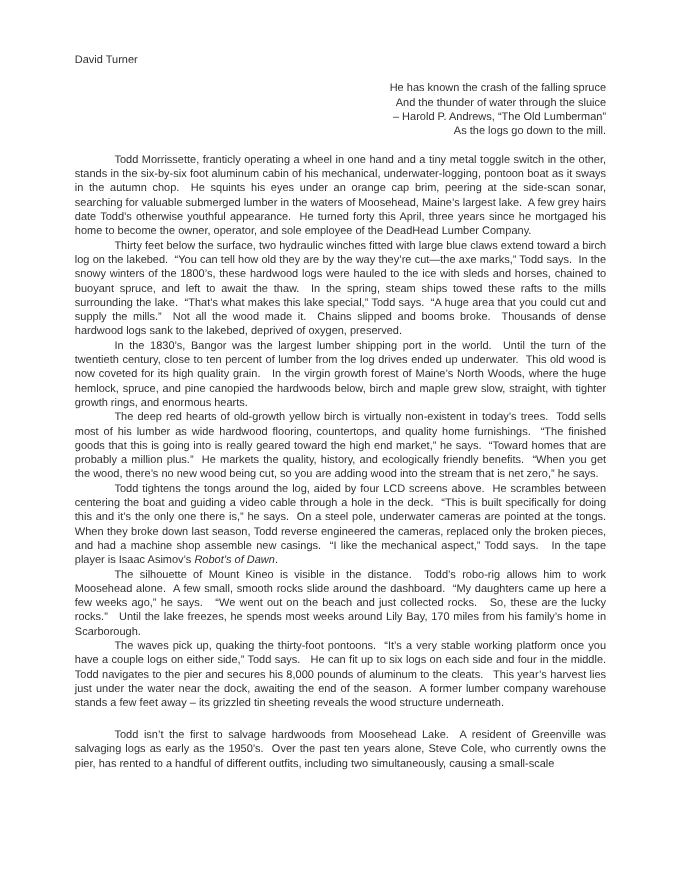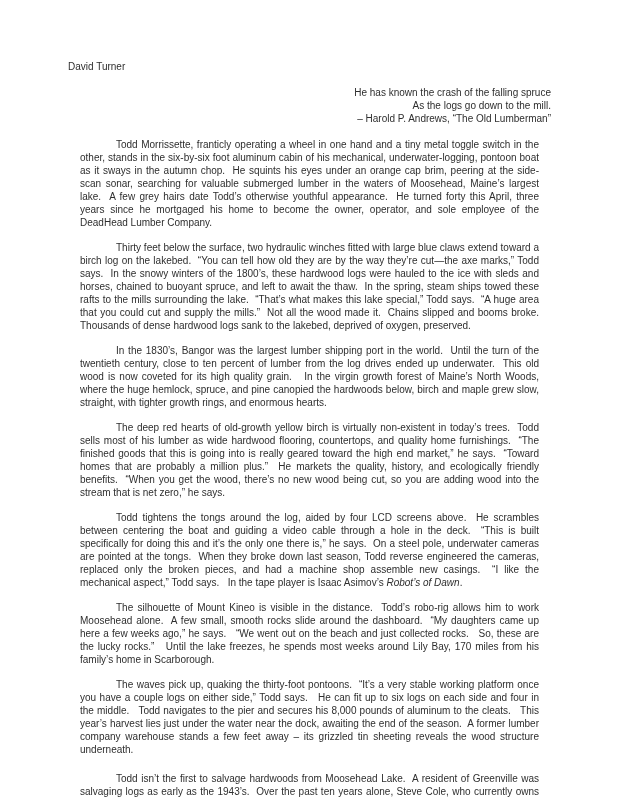--- a/index.html
+++ b/index.html
@@ -6,40 +6,40 @@
     margin: 0;
     padding: 0;
     background: #ffffff;
   }
   .page {
     position: relative;
     width: 619px;
     height: 800px;
     box-sizing: border-box;
     background: #ffffff;
-    padding: 60px 68px 0 68px;
+    padding: 48px 68px 0 68px;
     font-family: "Liberation Sans", "DejaVu Sans", sans-serif;
     font-size: 10px;
     line-height: 13px;
     color: #2e2e2e;
     overflow: hidden;
   }
   .header-block div,
   .epigraph div {
     white-space: pre-wrap;
   }
   .epigraph {
     margin-top: 13px;
     text-align: right;
   }
   .body-text {
     margin-top: 13px;
   }
   .body-text p {
-    margin: 12px;
+    margin: 0;
     text-align: justify;
     text-indent: 36px;
     white-space: pre-wrap;
   }
   .body-text p.extra-gap {
     margin-top: 16px;
   }
   .italic {
     font-style: italic;
   }
@@ -48,28 +48,29 @@
 <body>
 
 <div class="page">
 
   <div class="header-block">
     <div>David Turner</div>
   </div>
 
   <div class="epigraph">
     <div>He has known the crash of the falling spruce</div>
+    <div>And the thunder of water through the sluice</div>
+    <div>– Harold P. Andrews, “The Old Lumberman”</div>
     <div>As the logs go down to the mill.</div>
-    <div>– Harold P. Andrews, “The Old Lumberman”</div>
   </div>
 
   <div class="body-text">
     <p>Todd Morrissette, franticly operating a wheel in one hand and a tiny metal toggle switch in the other, stands in the six-by-six foot aluminum cabin of his mechanical, underwater-logging, pontoon boat as it sways in the autumn chop.  He squints his eyes under an orange cap brim, peering at the side-scan sonar, searching for valuable submerged lumber in the waters of Moosehead, Maine’s largest lake.  A few grey hairs date Todd’s otherwise youthful appearance.  He turned forty this April, three years since he mortgaged his home to become the owner, operator, and sole employee of the DeadHead Lumber Company.</p>
     <p>Thirty feet below the surface, two hydraulic winches fitted with large blue claws extend toward a birch log on the lakebed.  “You can tell how old they are by the way they’re cut—the axe marks,” Todd says.  In the snowy winters of the 1800’s, these hardwood logs were hauled to the ice with sleds and horses, chained to buoyant spruce, and left to await the thaw.  In the spring, steam ships towed these rafts to the mills surrounding the lake.  “That’s what makes this lake special,” Todd says.  “A huge area that you could cut and supply the mills.”  Not all the wood made it.  Chains slipped and booms broke.  Thousands of dense hardwood logs sank to the lakebed, deprived of oxygen, preserved.</p>
     <p>In the 1830’s, Bangor was the largest lumber shipping port in the world.  Until the turn of the twentieth century, close to ten percent of lumber from the log drives ended up underwater.  This old wood is now coveted for its high quality grain.   In the virgin growth forest of Maine’s North Woods, where the huge hemlock, spruce, and pine canopied the hardwoods below, birch and maple grew slow, straight, with tighter growth rings, and enormous hearts.</p>
     <p>The deep red hearts of old-growth yellow birch is virtually non-existent in today’s trees.  Todd sells most of his lumber as wide hardwood flooring, countertops, and quality home furnishings.  “The finished goods that this is going into is really geared toward the high end market,” he says.  “Toward homes that are probably a million plus.”  He markets the quality, history, and ecologically friendly benefits.  “When you get the wood, there’s no new wood being cut, so you are adding wood into the stream that is net zero,” he says.</p>
     <p><span>Todd tightens the tongs around the log, aided by four LCD screens above.  He scrambles between centering the boat and guiding a video cable through a hole in the deck.  “This is built specifically for doing this and it’s the only one there is,” he says.  On a steel pole, underwater cameras are pointed at the tongs.  When they broke down last season, Todd reverse engineered the cameras, replaced only the broken pieces, and had a machine shop assemble new casings.  “I like the mechanical aspect,” Todd says.   In the tape player is Isaac Asimov’s </span><span class="italic">Robot’s of Dawn</span><span>.</span></p>
     <p>The silhouette of Mount Kineo is visible in the distance.  Todd’s robo-rig allows him to work Moosehead alone.  A few small, smooth rocks slide around the dashboard.  “My daughters came up here a few weeks ago,” he says.   “We went out on the beach and just collected rocks.   So, these are the lucky rocks.”   Until the lake freezes, he spends most weeks around Lily Bay, 170 miles from his family’s home in Scarborough.</p>
     <p>The waves pick up, quaking the thirty-foot pontoons.  “It’s a very stable working platform once you have a couple logs on either side,” Todd says.   He can fit up to six logs on each side and four in the middle.   Todd navigates to the pier and secures his 8,000 pounds of aluminum to the cleats.   This year’s harvest lies just under the water near the dock, awaiting the end of the season.  A former lumber company warehouse stands a few feet away – its grizzled tin sheeting reveals the wood structure underneath.</p>
-    <p class="extra-gap">Todd isn’t the first to salvage hardwoods from Moosehead Lake.  A resident of Greenville was salvaging logs as early as the 1943’s.  Over the past ten years alone, Steve Cole, who currently owns the pier, has rented to a handful of different outfits, including two simultaneously, causing a small-scale</p>
+    <p class="extra-gap">Todd isn’t the first to salvage hardwoods from Moosehead Lake.  A resident of Greenville was salvaging logs as early as the 1950’s.  Over the past ten years alone, Steve Cole, who currently owns the pier, has rented to a handful of different outfits, including two simultaneously, causing a small-scale</p>
   </div>
 
 </div>
 
 </body></html>

